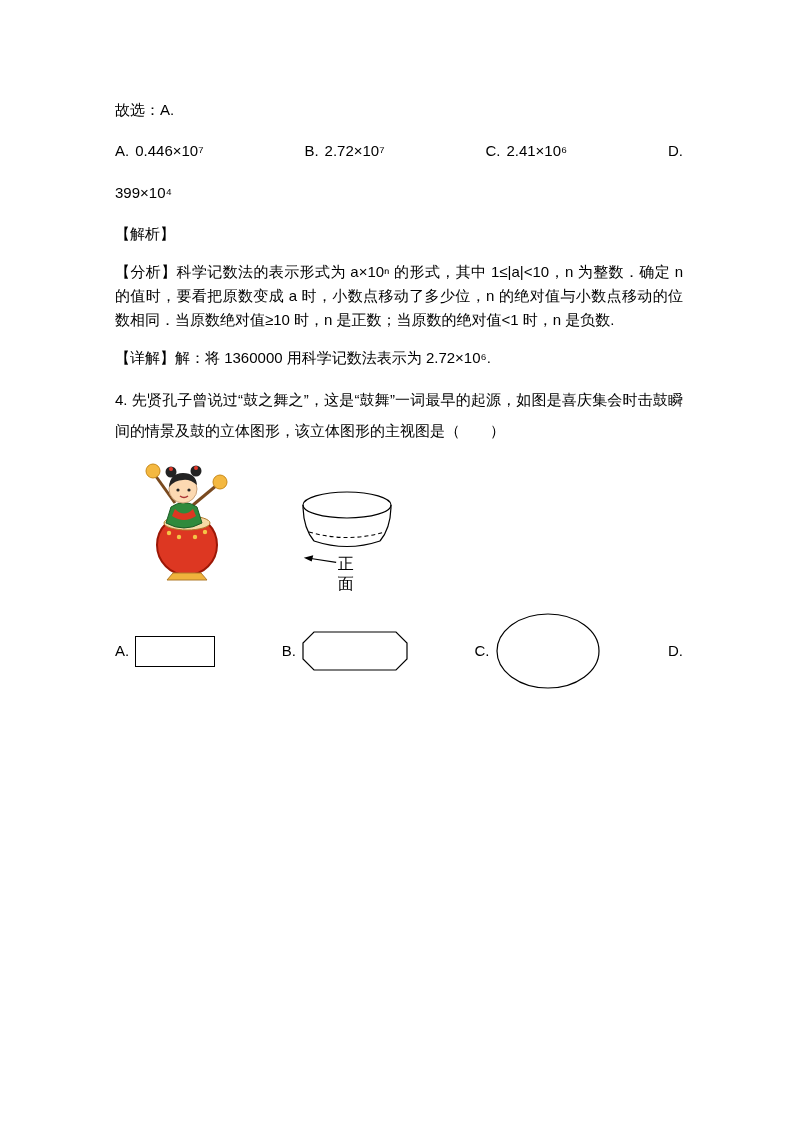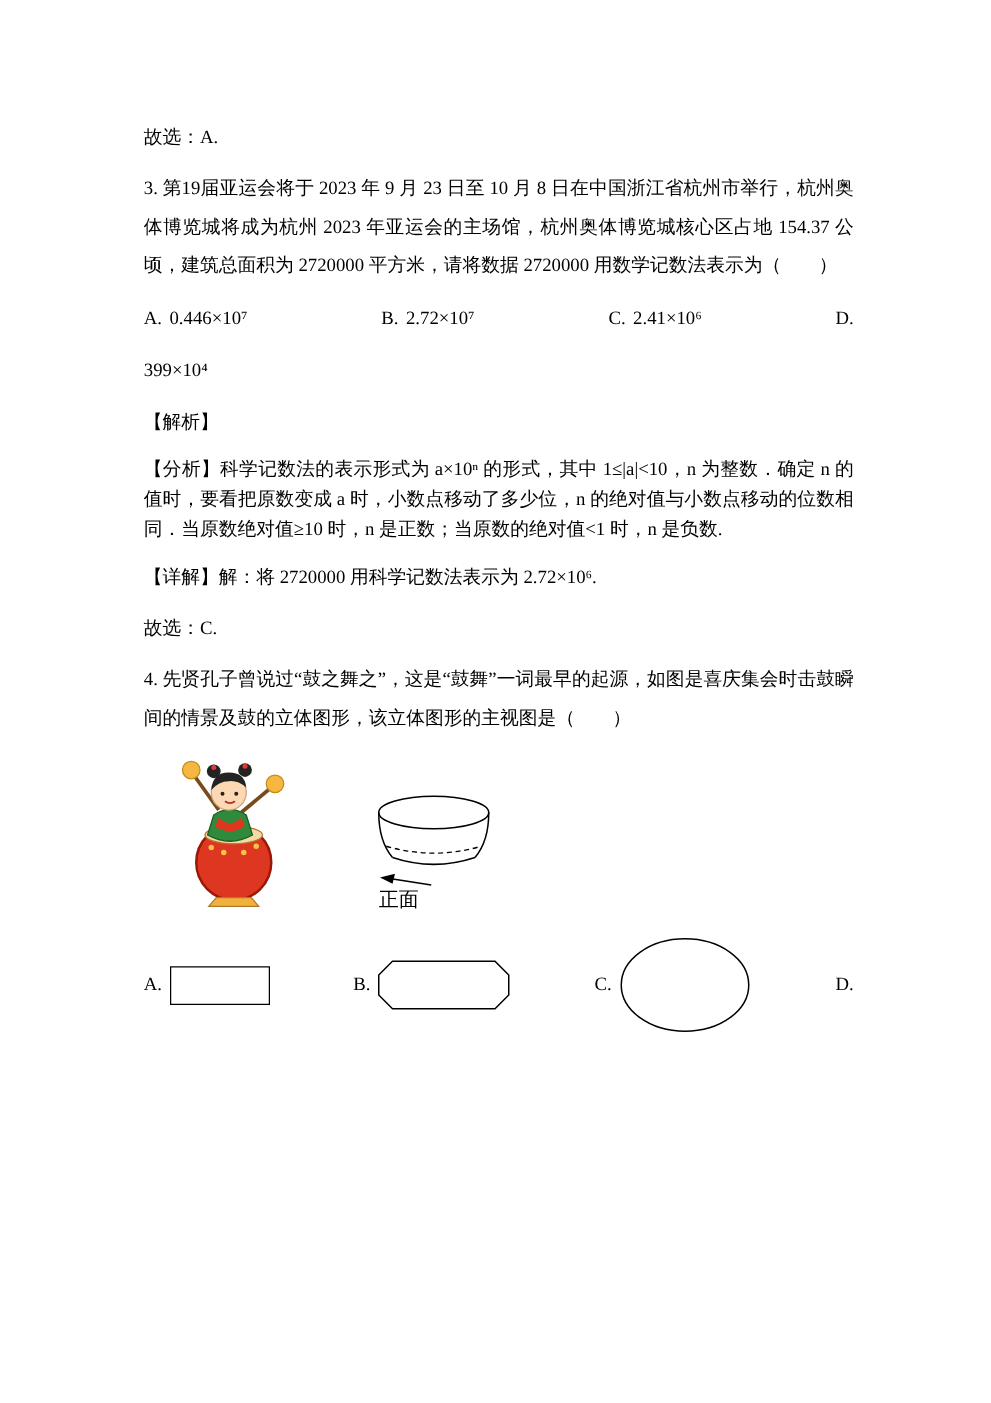--- a/index.html
+++ b/index.html
@@ -3,51 +3,50 @@
 <meta charset="utf-8">
 <style>
   * { margin:0; padding:0; box-sizing:border-box; }
   html,body { background:#ffffff; }
   .page {
     position:relative;
     width:793px; height:1122px;
     margin:0 auto;
     background:#ffffff;
     color:#000;
-    font-family:Liberation Serif, serif;
+    font-family:Liberation Sans, sans-serif;
     font-size:15px;
     padding:95px 110px 30px 115px;
     overflow:hidden;
   }
   .line { line-height:30px; margin-bottom:11px; white-space:pre-wrap; }
   .para { line-height:31px; margin-bottom:11px; text-align:justify; white-space:pre-wrap; }
   .para.loose { line-height:24px; }
   .opt-row {
     display:flex; justify-content:space-between; align-items:center;
     margin:4px 0 12px 0; line-height:30px;
   }
   .opt { display:inline-flex; align-items:center; gap:6px; white-space:nowrap; }
   .math { font-style:normal; }
   .figures { display:flex; align-items:flex-start; gap:58px; margin:8px 0 16px 14px; }
   .drum3d { margin-top:33px; display:flex; flex-direction:column; }
-  .front-label { display:flex; flex-direction:column; margin-left:4px; margin-top:2px; width:60px;justify-content:center; }
+  .front-label { display:flex; flex-direction:row; margin-left:4px; margin-top:2px; width:60px;justify-content:center; }
   .front-label .txt { font-size:16px; line-height:20px; }
   .shape-rect { display:inline-block; width:80px; height:31px; border:1px solid #000; background:#fff; }
   .q4-row { min-height:82px; margin-top:14px; }
   svg { display:block; }
 </style>
 </head>
 <body>
 
 <div class="page">
 
   <p class="line">故选：A.</p>
 
 
-  <p class="para">3. 第19届亚运会将于 2023 年 9 月 23 日至 10 月 8 日在中国浙江省杭州市举行，杭州奥体博览城将成为杭州 2023 年亚运会的主场馆，杭州奥体博览城核心区占地 154.37 公顷，建筑总面积为 2720000 平方米，请将数据 2720000 用数学记数法表示为（　　）</p>
 
   <div class="opt-row">
     <span class="opt">
       <span>A.</span>
       <span class="math">0.446×10⁷</span>
     </span>
     <span class="opt">
       <span>B.</span>
       <span class="math">2.72×10⁷</span>
     </span>
@@ -60,23 +59,22 @@
     </span>
   </div>
 
   <p class="line math">399×10⁴</p>
 
 
   <p class="line">【解析】</p>
 
   <p class="para loose">【分析】科学记数法的表示形式为 a×10ⁿ 的形式，其中 1≤|a|&lt;10，n 为整数．确定 n 的值时，要看把原数变成 a 时，小数点移动了多少位，n 的绝对值与小数点移动的位数相同．当原数绝对值≥10 时，n 是正数；当原数的绝对值&lt;1 时，n 是负数.</p>
 
-  <p class="line">【详解】解：将 2720000 用科学记数法表示为 2.72×10⁶.</p>
+  <p class="line">【详解】解：将 1360000 用科学记数法表示为 2.72×10⁶.</p>
 
-  <p class="line">故选：C.</p>
 
 
   <p class="para">4. 先贤孔子曾说过“鼓之舞之”，这是“鼓舞”一词最早的起源，如图是喜庆集会时击鼓瞬间的情景及鼓的立体图形，该立体图形的主视图是（　　）</p>
 
   <div class="figures">
 
     <svg width="112" height="124" viewBox="0 0 112 124" aria-hidden="true">
 
       <line x1="46" y1="46" x2="26" y2="18" stroke="#7a4a1f" stroke-width="3"></line>
       <line x1="64" y1="48" x2="88" y2="28" stroke="#7a4a1f" stroke-width="3"></line>

